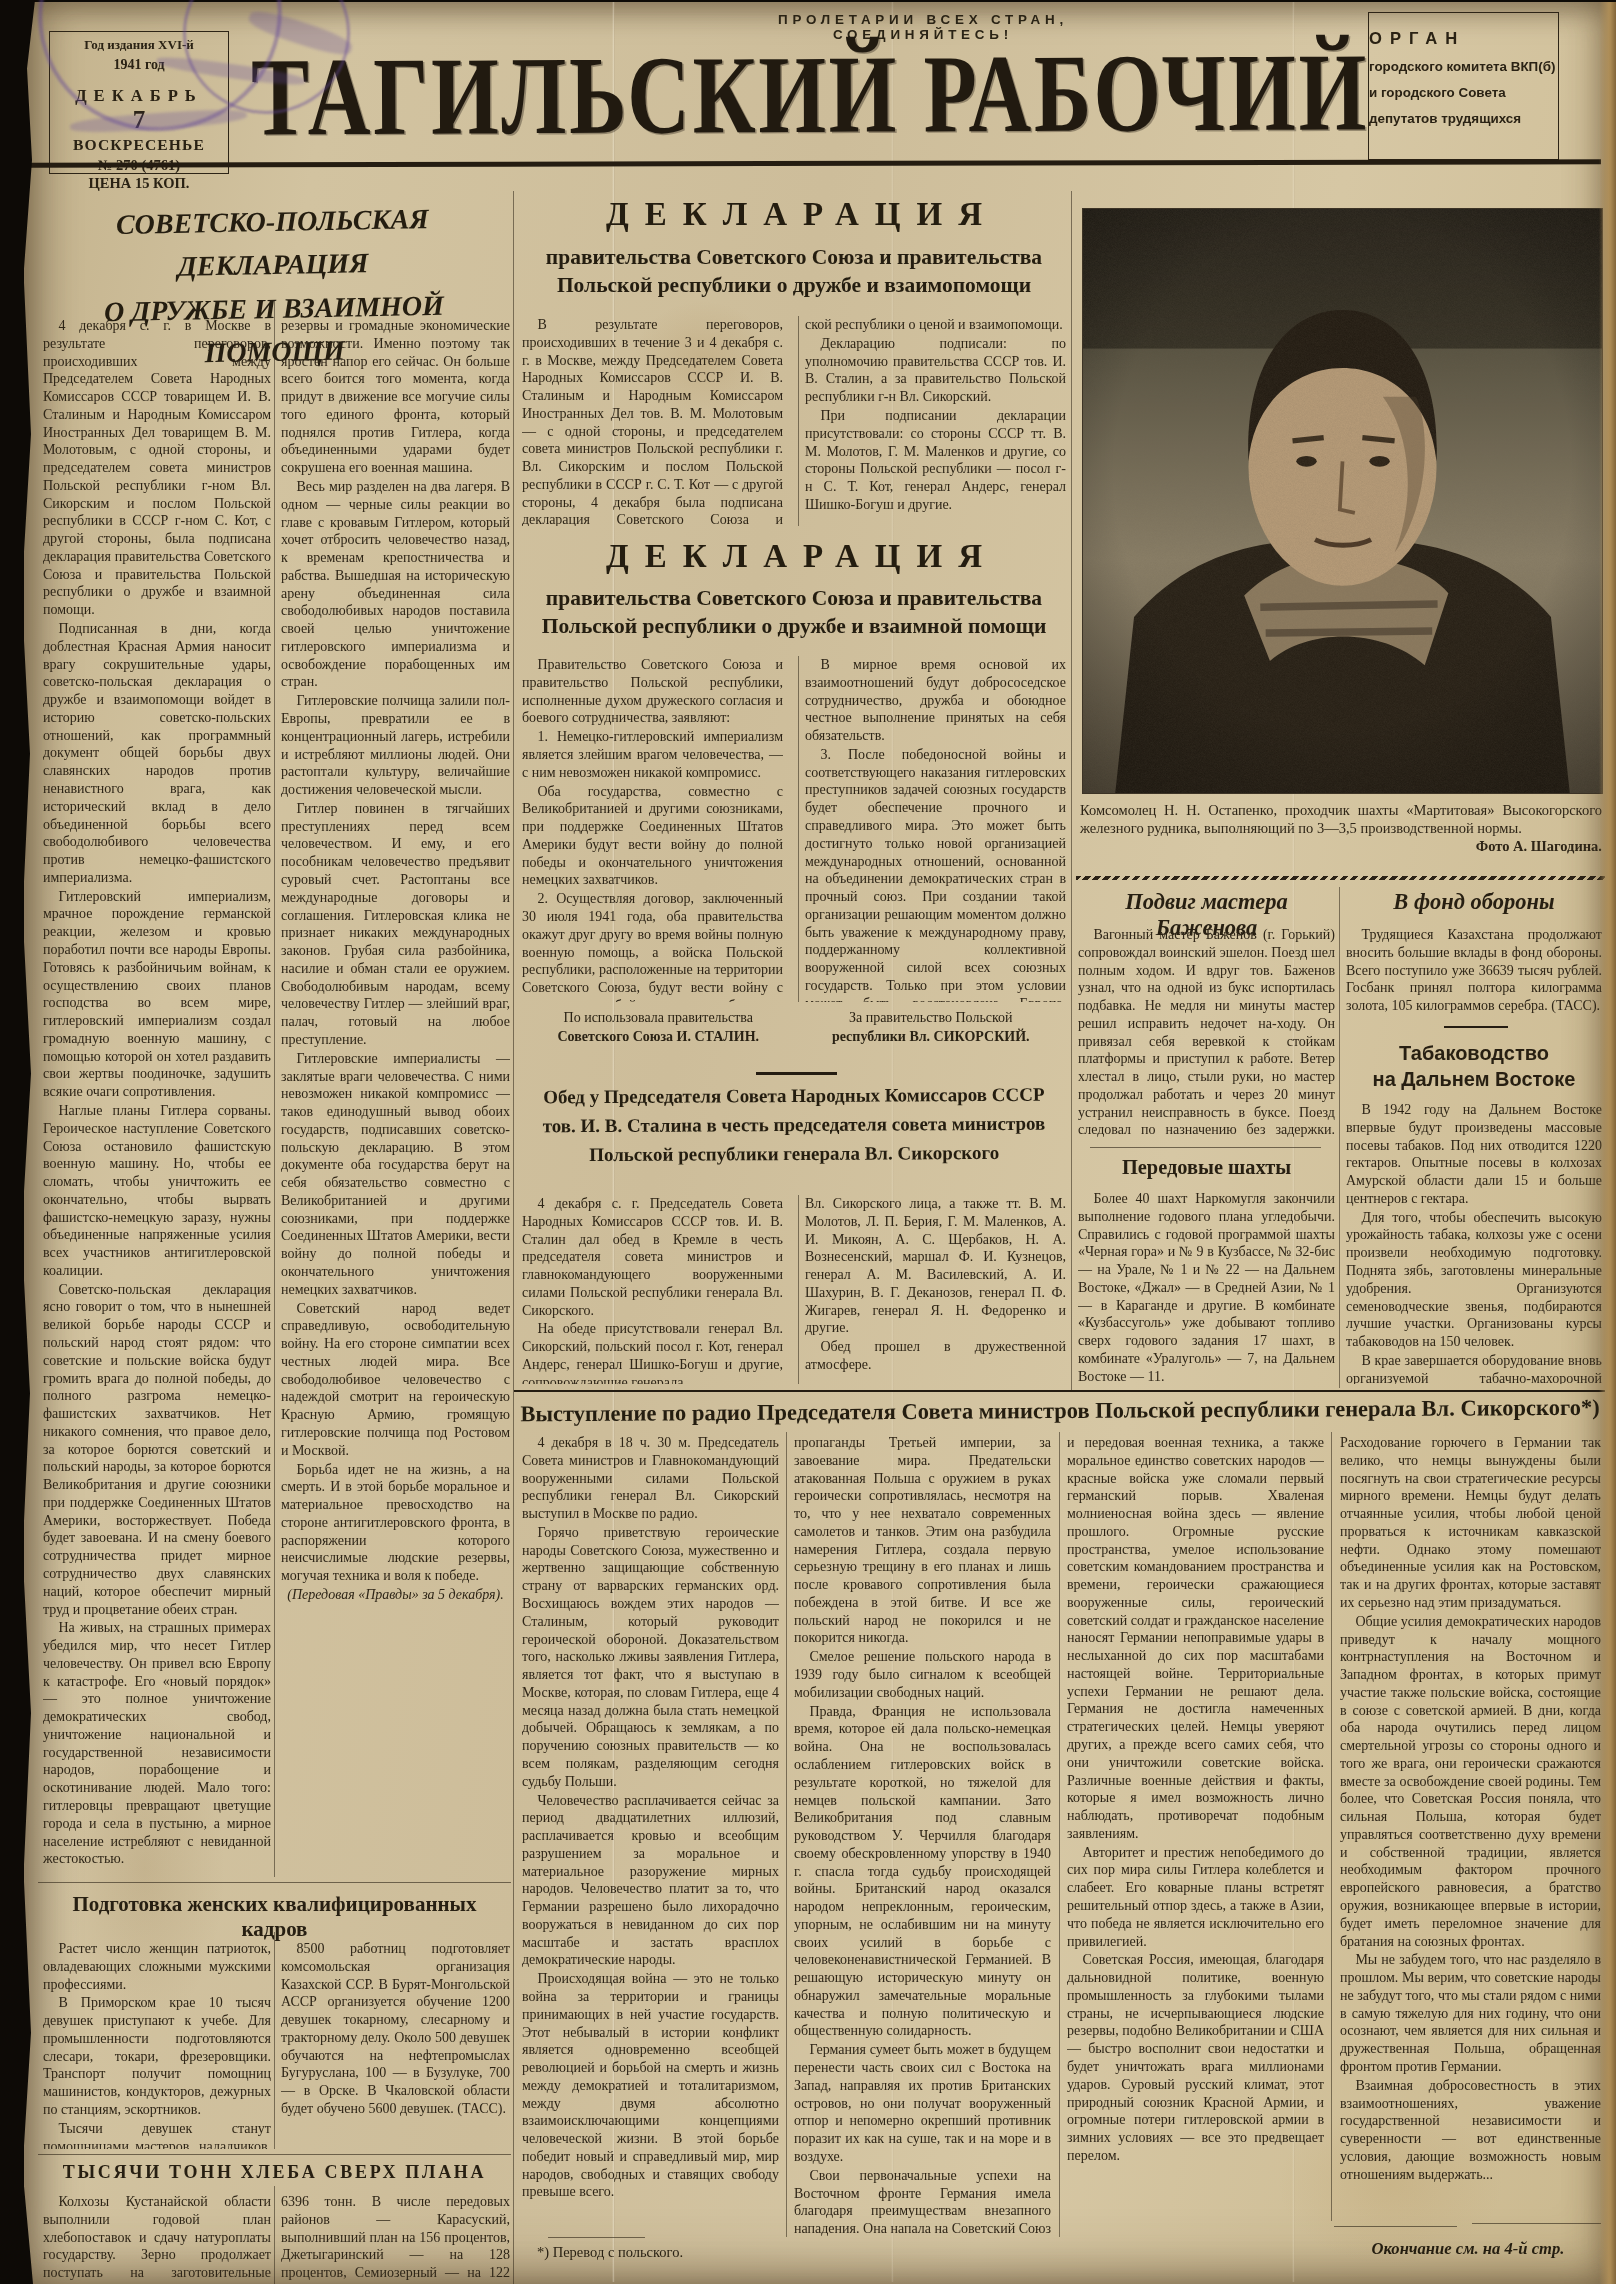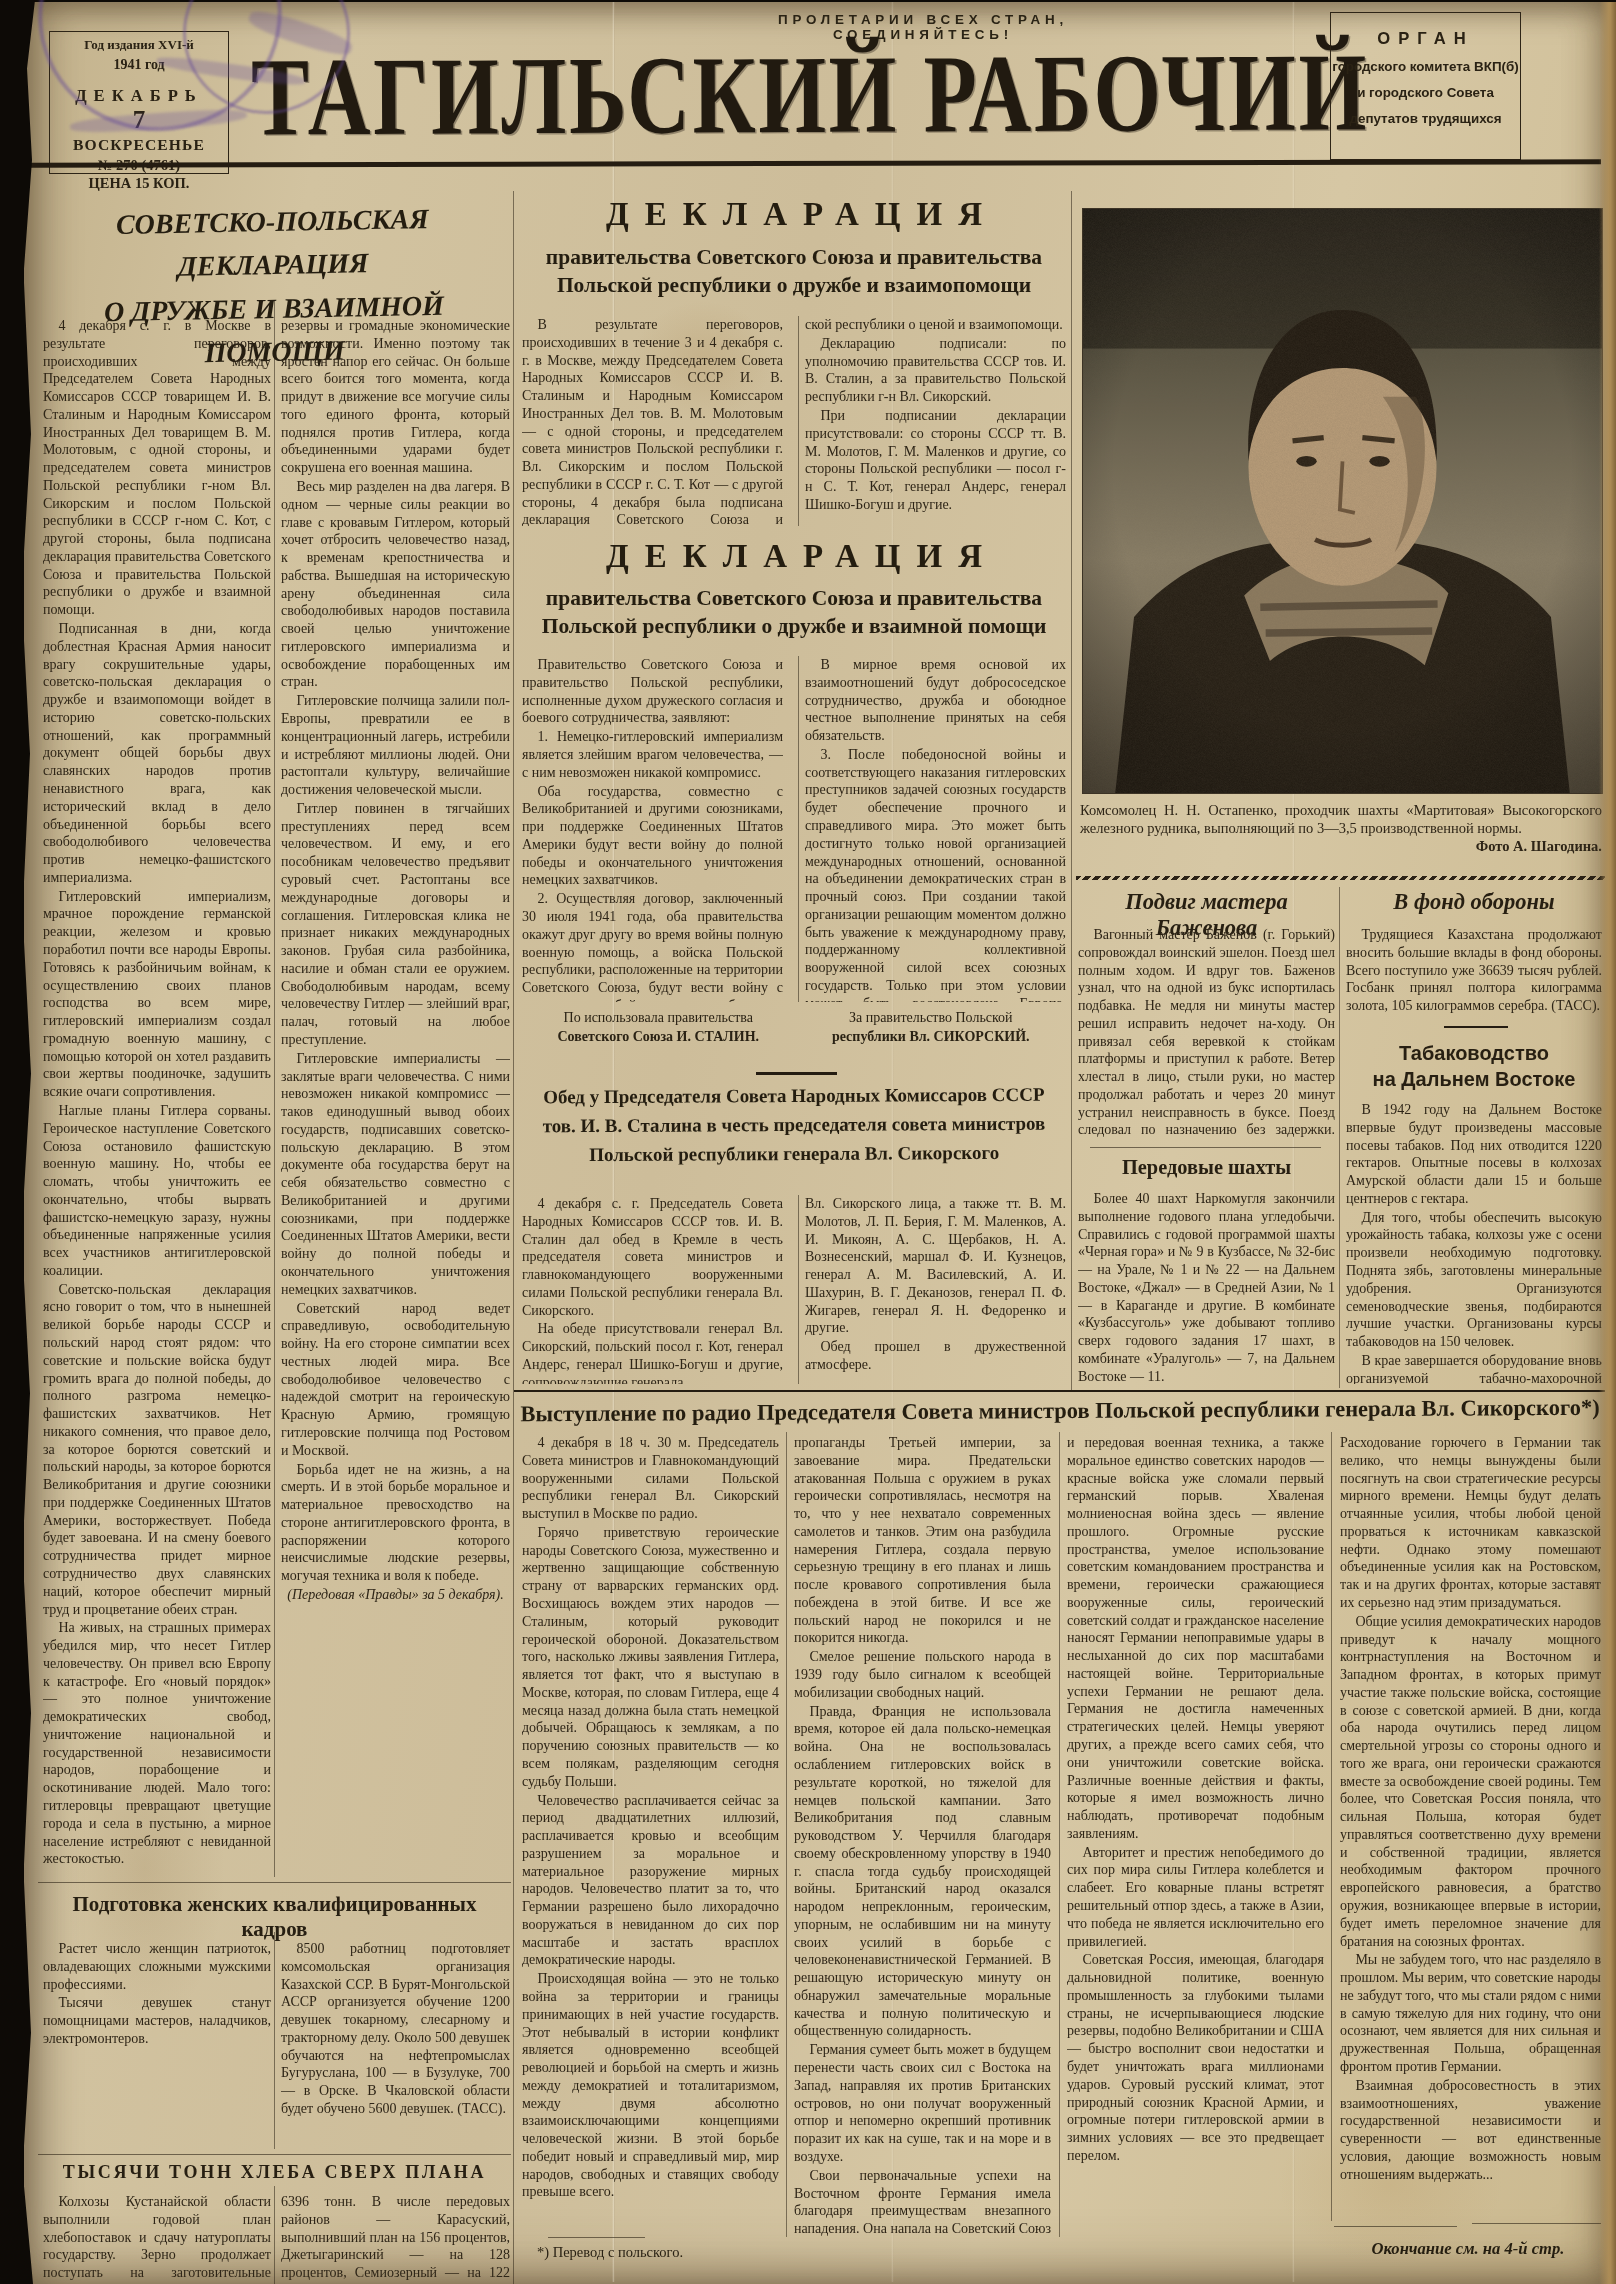--- a/index.html
+++ b/index.html
@@ -32,21 +32,21 @@
     text-shadow:1.6px 1.1px 0 rgba(33,26,16,.35);}
   .datebox{position:absolute;left:49px;top:31px;width:178px;height:141px;border:1.6px solid #2d2416;
     text-align:center;color:#2a2214;}
   .datebox .l1{font:bold 13px "Liberation Serif",serif;margin-top:5.4px;}
   .datebox .l2{font:bold 14px "Liberation Serif",serif;margin-top:3.2px;}
   .datebox .mo{font:bold 16.6px "Liberation Serif",serif;letter-spacing:7px;margin-top:13px;}
   .datebox .day{font:bold 25px "Liberation Serif",serif;margin-top:0px;}
   .datebox .wd{font:bold 15.6px "Liberation Serif",serif;letter-spacing:1.1px;margin-top:2.1px;}
   .datebox .iss{font:bold 14.5px "Liberation Serif",serif;margin-top:3.2px;}
   .datebox .pr{font:bold 14.5px "Liberation Serif",serif;margin-top:1.1px;}
-  .organbox{position:absolute;left:1330px;top:11.8px;width:189px;height:146px;border:1.6px solid #2d2416;text-align:center;color:#2a2214;}
+  .organbox{position:absolute;left:1368px;top:11.8px;width:189px;height:146px;border:1.6px solid #2d2416;color:#2a2214;}
   .organbox .o1{font:bold 16.6px "Liberation Sans",sans-serif;letter-spacing:8px;margin-top:16px;}
   .organbox .o2,.organbox .o3,.organbox .o4{font:bold 13.4px "Liberation Sans",sans-serif;margin-top:10.7px;}
   .stampwrap{position:absolute;left:21.5px;top:0;width:429px;height:161px;overflow:hidden;pointer-events:none;}
   .stamp-c{position:absolute;border:4.8px solid rgba(98,72,150,.45);border-radius:50%;filter:blur(0.8px);}
   .stamp-smudge{position:absolute;background:rgba(98,72,150,.28);filter:blur(1.6px);border-radius:40%;}
 
   
   .lhead{position:absolute;left:34px;top:200px;width:479px;text-align:center;color:#241d10;
     font:bold italic 28px/1.55 "Liberation Serif",serif;transform:rotate(-1.1deg);}
   .sec-head{position:absolute;text-align:center;color:#271f12;}
@@ -152,20 +152,21 @@
         <p>Борьба идет не на жизнь, а на смерть. И в этой борьбе моральное и материальное превосходство на стороне антигитлеровского фронта, в распоряжении которого неисчислимые людские резервы, могучая техника и воля к победе.</p>
         <p>(Передовая «Правды» за 5 декабря).</p>
       </div>
   </div>
 
   <div class="hr" style="left:38px;top:1882px;width:473px"></div>
   <div class="sec-head women-head" style="left:38px;top:1892px;width:473px">Подготовка женских квалифицированных кадров</div>
   <div class="vr" style="left:274px;top:1932px;height:217px"></div>
   <div class="jcol" style="left:43px;top:1940px;width:228px;height:209px">
       <p>Растет число женщин патриоток, овладевающих сложными мужскими профессиями.</p>
+      <p>В Приморском крае 10 тысяч девушек приступают к учебе. Для промышленности подготовляются слесари, токари, фрезеровщики. Транспорт получит помощниц машинистов, кондукторов, дежурных по станциям, эскортников.</p>
       <p>Тысячи девушек станут помощницами мастеров, наладчиков, электромонтеров.</p>
     </div>
   <div class="jcol" style="left:281px;top:1940px;width:229px;height:209px">
       <p>8500 работниц подготовляет комсомольская организация Казахской ССР. В Бурят-Монгольской АССР организуется обучение 1200 девушек токарному, слесарному и тракторному делу. Около 500 девушек обучаются на нефтепромыслах Бугуруслана, 100 — в Бузулуке, 700 — в Орске. В Чкаловской области будет обучено 5600 девушек. (ТАСС).</p>
     </div>
 
   <div class="hr" style="left:38px;top:2154px;width:473px"></div>
   <div class="sec-head grain-head" style="left:38px;top:2162px;width:473px">ТЫСЯЧИ ТОНН ХЛЕБА СВЕРХ ПЛАНА</div>
   <div class="vr" style="left:274px;top:2186px;height:98px"></div>
   <div class="jcol" style="left:43px;top:2193px;width:228px;height:91px">

